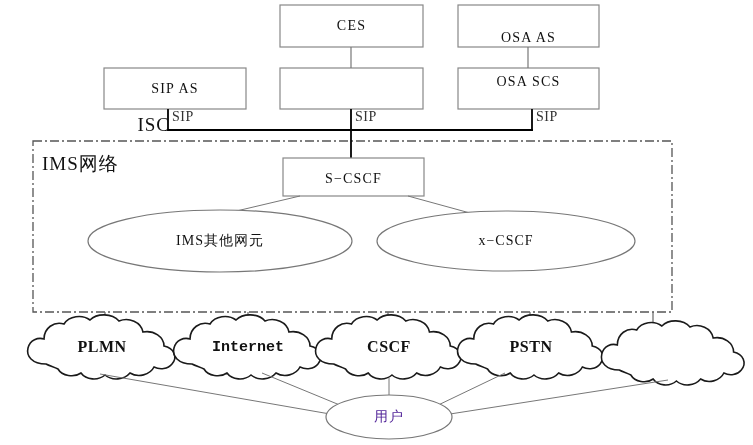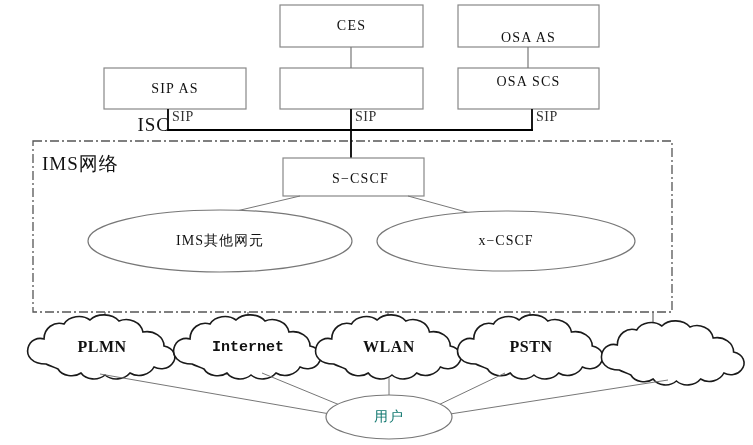--- a/index.html
+++ b/index.html
@@ -8,21 +8,21 @@
   svg.layer{position:absolute;left:0;top:0;width:753px;height:445px;}
   .node-label{position:absolute;display:flex;align-items:center;justify-content:center;
                text-align:center;color:#111111;pointer-events:none;}
   .box-label{font-family:Liberation Serif, serif;font-size:14px;letter-spacing:1.2px;}
   .ellipse-label{font-family:"Liberation Serif",serif;font-size:14px;letter-spacing:1px;}
   .cloud-label{font-family:"Liberation Serif",serif;font-size:16px;font-weight:bold;letter-spacing:0.5px;}
   .cloud-label.mono{font-family:"Liberation Mono",monospace;font-size:15px;letter-spacing:0px;}
   .sip-label{font-family:Liberation Serif, serif;font-size:14px;color:#333;letter-spacing:0.5px;}
   .isc-label{font-family:"Liberation Serif",serif;font-size:19px;color:#111;letter-spacing:1px;}
   .region-label{font-family:"Liberation Serif",serif;font-size:19px;color:#111;letter-spacing:1px;}
-  .user-label{font-family:"Liberation Serif",serif;font-size:14px;color:#0f766e;letter-spacing:1px;}
+  .user-label{font-family:"Liberation Serif",serif;font-size:14px;color:#4c1d95;letter-spacing:1px;}
 </style>
 </head>
 <body>
 
 <div id="diagram">
 
   <svg class="layer" viewBox="0 0 753 445">
     <defs>
 
       <symbol id="cloudShape" viewBox="0 0 160 70" preserveAspectRatio="none">
@@ -95,24 +95,24 @@
   <div class="node-label box-label" style="left:104px;top:68px;width:142px;height:41px;">SIP  AS</div>
   <div class="node-label box-label" style="left:458px;top:68px;width:141px;height:27px;">OSA  SCS</div>
 
   <div class="node-label isc-label" style="left:118px;top:112px;width:52px;height:26px;justify-content:flex-end;">ISC</div>
   <div class="node-label sip-label" style="left:172px;top:110px;width:30px;height:14px;justify-content:flex-start;">SIP</div>
   <div class="node-label sip-label" style="left:355px;top:110px;width:30px;height:14px;justify-content:flex-start;">SIP</div>
   <div class="node-label sip-label" style="left:536px;top:110px;width:30px;height:14px;justify-content:flex-start;">SIP</div>
 
   <div class="node-label region-label" style="left:42px;top:150px;width:170px;height:28px;justify-content:flex-start;">IMS网络</div>
 
-  <div class="node-label box-label" style="left:283px;top:158px;width:141px;height:42px;padding-left:7px;">S−CSCF</div>
+  <div class="node-label box-label" style="left:283px;top:158px;width:141px;height:42px;">S−CSCF</div>
   <div class="node-label ellipse-label" style="left:88px;top:210px;width:264px;height:62px;">IMS其他网元</div>
   <div class="node-label ellipse-label" style="left:377px;top:211px;width:258px;height:60px;">x−CSCF</div>
 
   <div class="node-label cloud-label" style="left:22px;top:312px;width:160px;height:70px;">PLMN</div>
   <div class="node-label cloud-label mono" style="left:168px;top:312px;width:160px;height:70px;">Internet</div>
-  <div class="node-label cloud-label" style="left:310px;top:312px;width:158px;height:70px;">WLAN</div>
+  <div class="node-label cloud-label" style="left:310px;top:312px;width:158px;height:70px;">CSCF</div>
   <div class="node-label cloud-label" style="left:452px;top:312px;width:158px;height:70px;">PSTN</div>
 
   <div class="node-label user-label" style="left:326px;top:395px;width:126px;height:44px;">用户</div>
 
 </div>
 
 </body></html>

